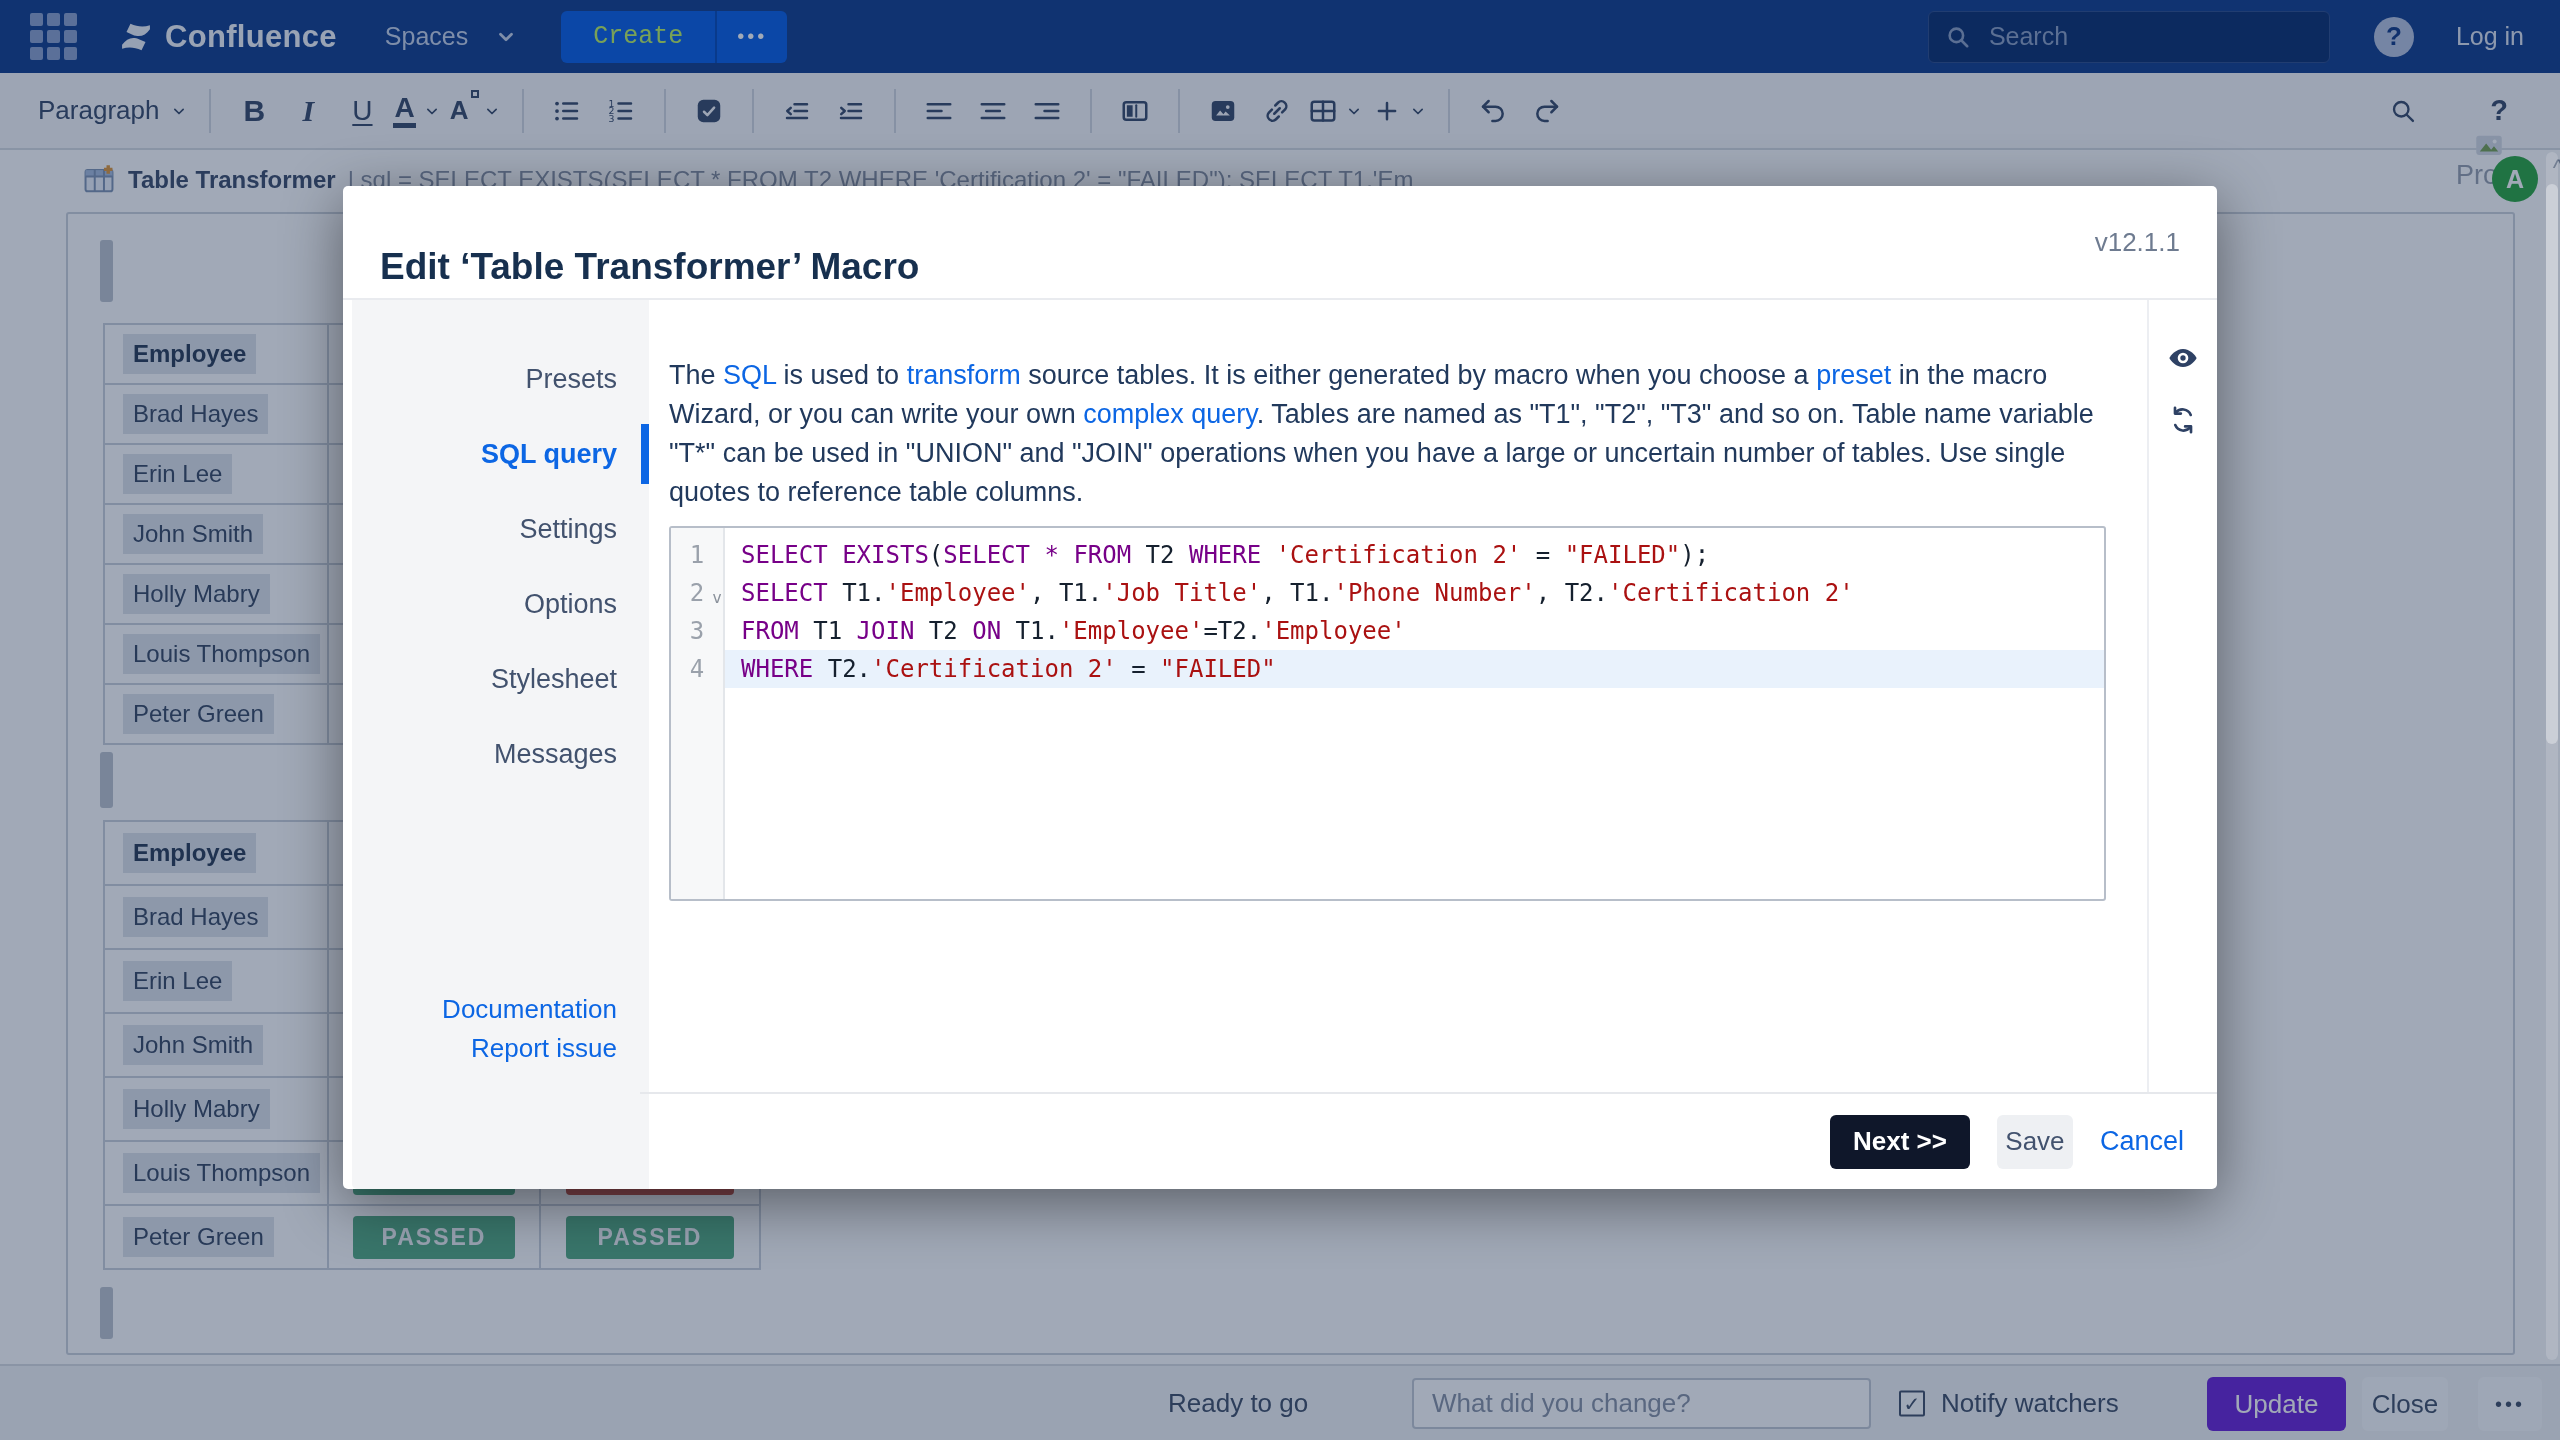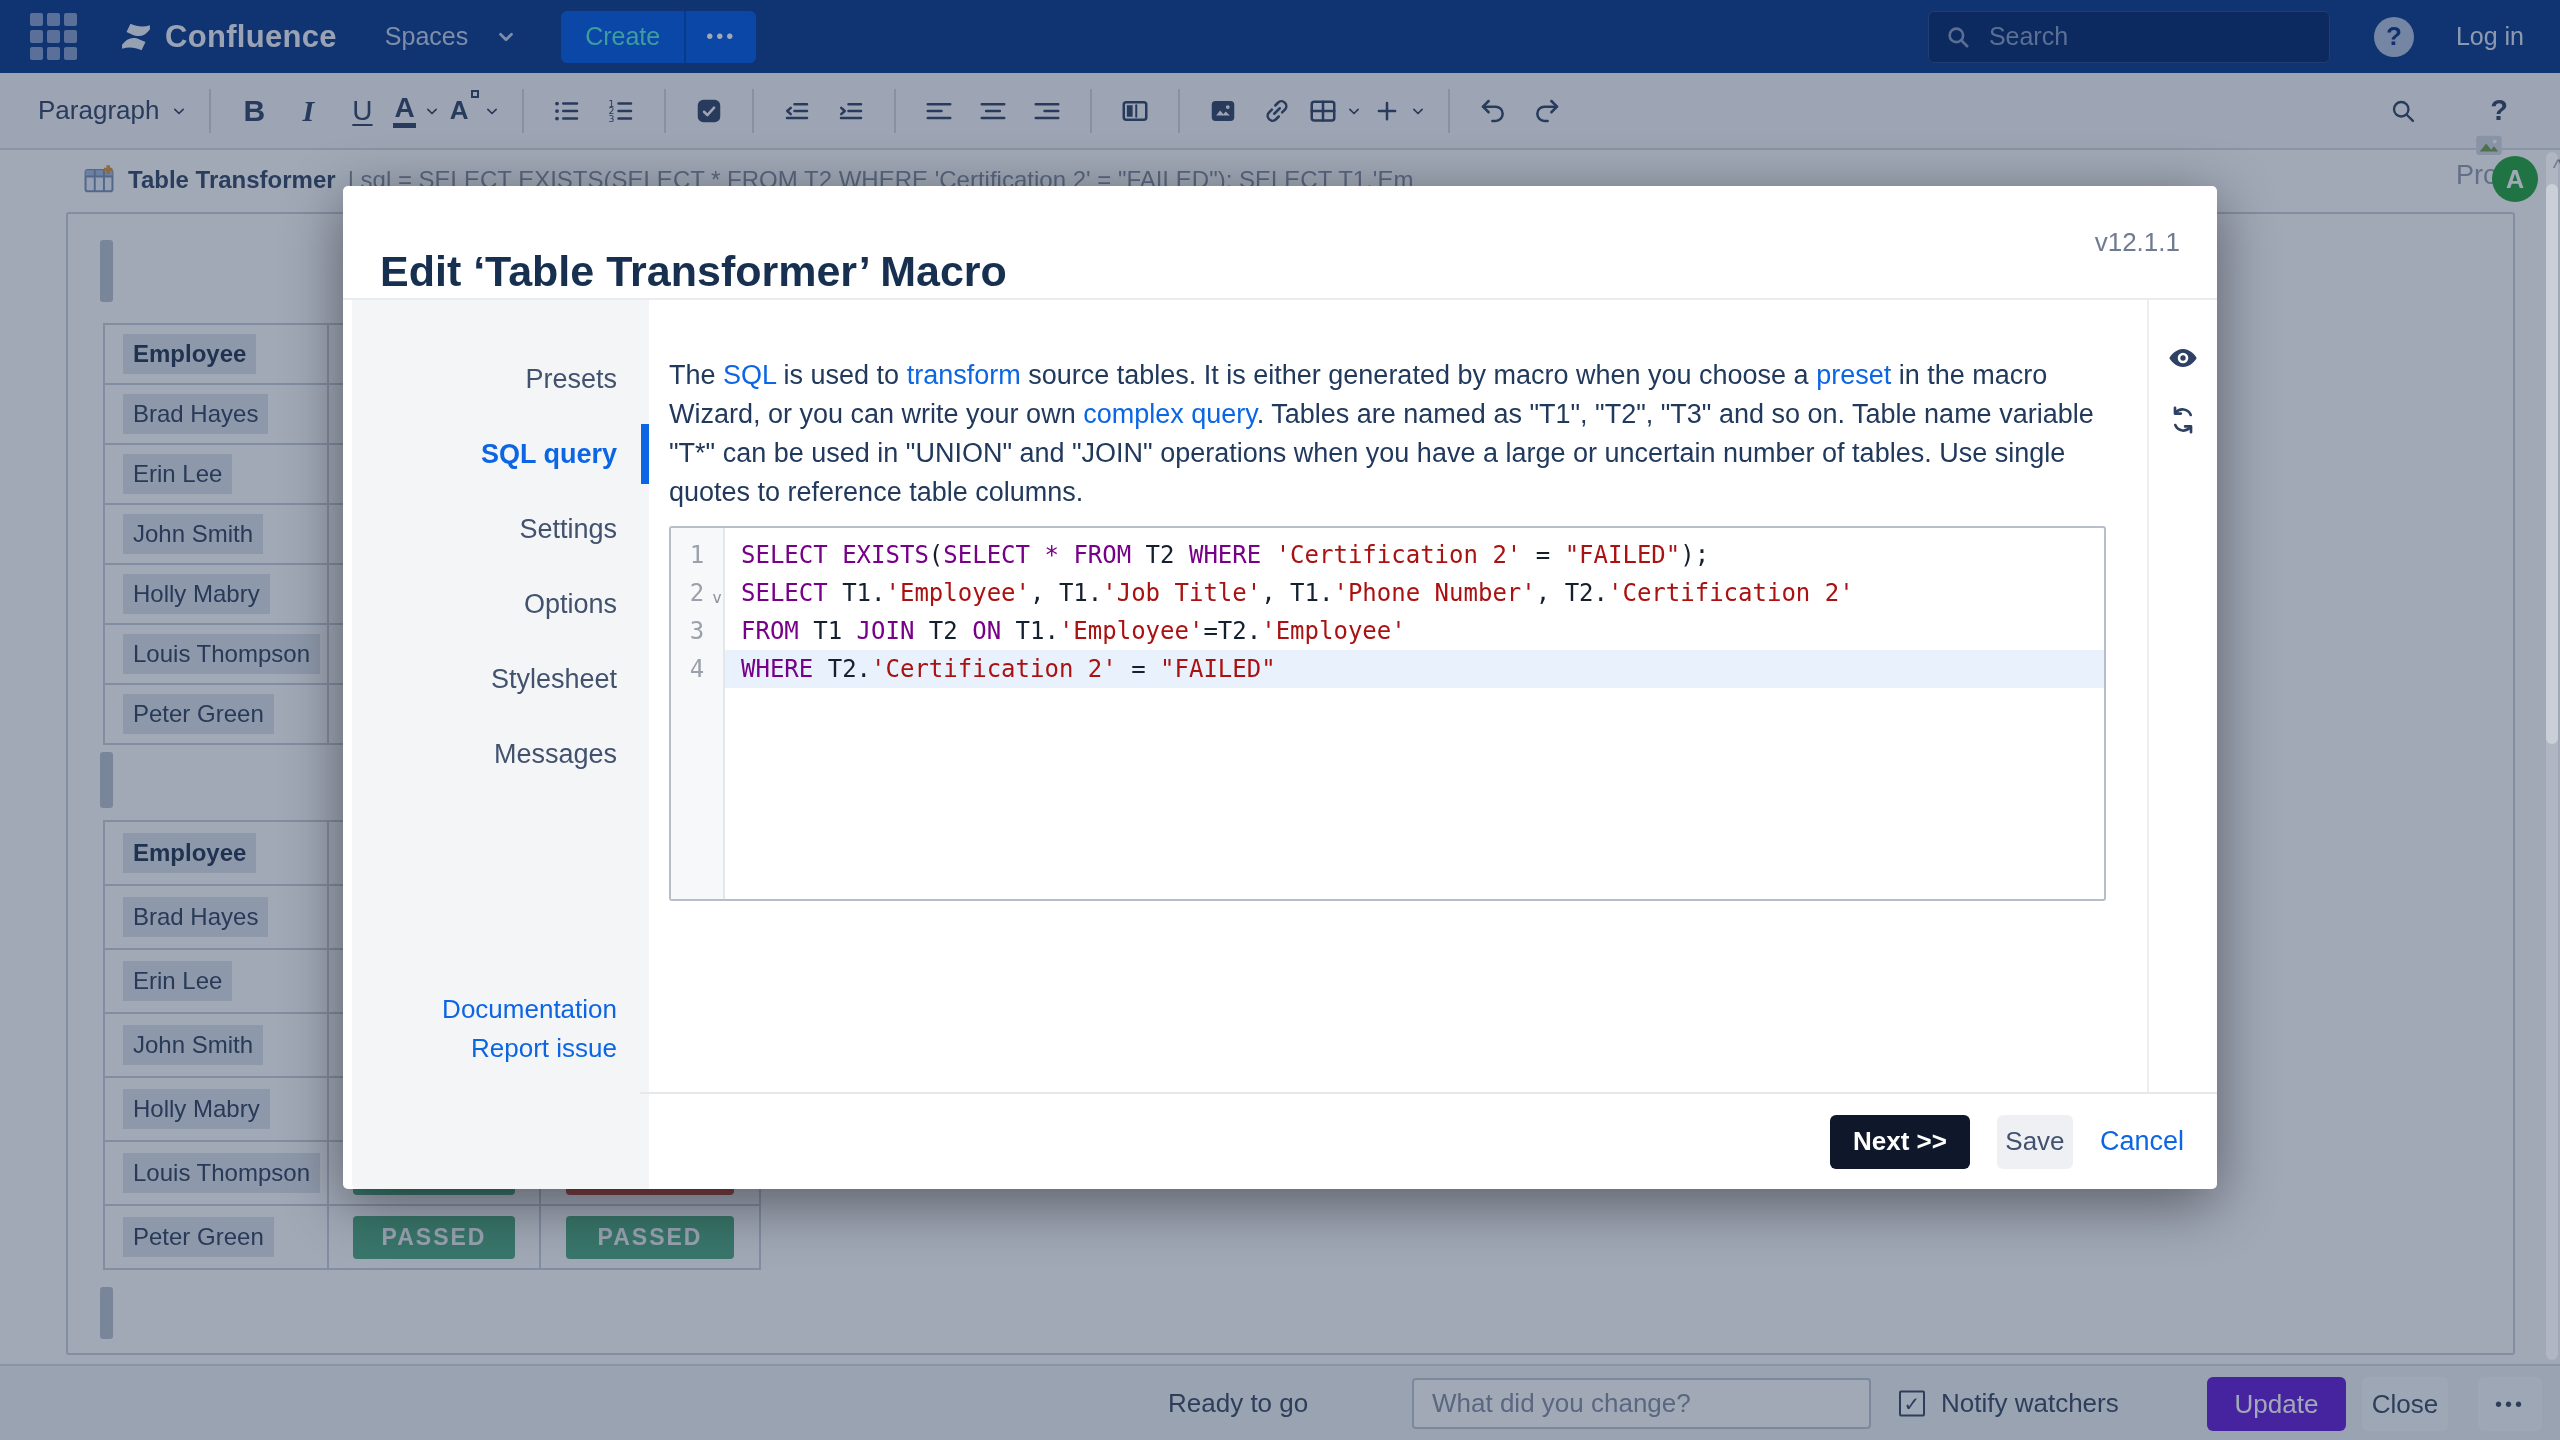--- a/index.html
+++ b/index.html
@@ -15,22 +15,22 @@
   .grid9{display:grid;grid-template-columns:repeat(3,13px);grid-auto-rows:13px;gap:4px;
          margin-left:30px;cursor:pointer;}
   .grid9 span{background:#8ea4cf;border-radius:2px;}
   .logo{display:flex;align-items:center;margin-left:40px;color:#f2f5fa;}
   .logo .mark{width:38px;height:38px;margin-right:10px;color:#eef2f9;}
   .logo .word{font-size:31px;font-weight:bold;letter-spacing:.3px;}
   .nav-item{color:#c7d3e9;font-size:25px;margin-left:48px;display:flex;align-items:center;gap:27px;cursor:pointer;}
   .chev{width:22px;height:22px;}
   .chev-s{width:20px;height:20px;}
   .create-group{display:flex;margin-left:44px;border-radius:6px;overflow:hidden;}
-  .create-btn{background:#0e62e6;color:#5eead4;font-size:25px;padding:0 24px;height:52px;
-              display:flex;align-items:center;border:0;font-family:Liberation Sans, sans-serif;cursor:pointer;}
+  .create-btn{background:#0e62e6;color:#bef264;font-size:25px;padding:0 32px;height:52px;
+              display:flex;align-items:center;border:0;font-family:Liberation Mono, monospace;cursor:pointer;}
   .more-btn{background:#0e62e6;color:#fff;border:0;border-left:2px solid #0b4cb8;padding:0 20px;height:52px;
             display:flex;align-items:center;font-size:20px;letter-spacing:3px;font-family:inherit;cursor:pointer;}
   .nav-search{margin-left:auto;width:402px;height:52px;background:#103372;border:1px solid #31518f;
               border-radius:6px;display:flex;align-items:center;padding:0 16px;gap:16px;}
   .nav-search .icon{width:26px;height:26px;color:#8ea2c6;flex:none;}
   .nav-search input{background:transparent;border:0;outline:0;color:#c9d4e8;font-size:25px;width:100%;font-family:inherit;}
   .nav-search input::placeholder{color:#8ea2c6;}
   .help-circle{width:40px;height:40px;border-radius:50%;background:#b9c6e0;color:#143c88;font-weight:bold;
                font-size:26px;display:flex;align-items:center;justify-content:center;margin-left:44px;cursor:pointer;}
   .login{color:#dfe5f1;font-size:25px;margin-left:42px;margin-right:36px;cursor:pointer;}
@@ -107,21 +107,21 @@
   
   #blanket{position:absolute;inset:0;background:rgba(9,30,66,0.38);z-index:20;}
   #scrollstrip{position:absolute;right:2px;top:152px;bottom:80px;width:12px;z-index:25;
                background:rgba(255,255,255,0.16);border-radius:6px;}
   #scrollthumb{position:absolute;left:0;right:0;top:32px;height:560px;background:rgba(255,255,255,0.35);border-radius:6px;}
 
   
   #modal{position:absolute;left:343px;top:186px;width:1874px;height:1003px;background:#fff;border-radius:5px;
          box-shadow:0 14px 60px rgba(0,0,0,0.45);z-index:30;}
   .m-head{position:absolute;top:0;left:0;right:0;height:114px;border-bottom:2px solid #e9ebef;}
-  .m-title{position:absolute;left:37px;top:50%;transform:translateY(-50%);font-size:43px;font-weight:bold;color:#17304f;}
+  .m-title{position:absolute;left:37px;top:50%;transform:translateY(-50%);font-size:37px;font-weight:bold;color:#17304f;}
   .m-ver{position:absolute;right:37px;top:50%;transform:translateY(-50%);font-size:26px;color:#6e7b90;}
   .m-side{position:absolute;left:0;top:114px;bottom:0;width:297px;background:#f4f5f7;border-radius:0 0 0 5px;padding-top:49px;margin-left:9px;}
   .side-item{position:relative;height:60px;line-height:60px;text-align:right;padding-right:32px;font-size:27px;
              color:#42526e;margin-bottom:15px;cursor:pointer;}
   .side-item.active{color:#0c66e4;font-weight:bold;}
   .side-item.active::after{content:"";position:absolute;right:0;top:0;bottom:0;width:8px;background:#0c66e4;}
   .side-links{position:absolute;left:0;right:0;top:690px;text-align:right;padding-right:32px;font-size:26px;line-height:39px;}
   .side-links a{display:block;color:#0c66e4;cursor:pointer;text-decoration:none;}
   .m-desc{position:absolute;left:326px;top:143px;width:1437px;font-size:27px;line-height:39px;color:#21395c;}
   .m-desc a{color:#0c66e4;cursor:pointer;text-decoration:none;}

